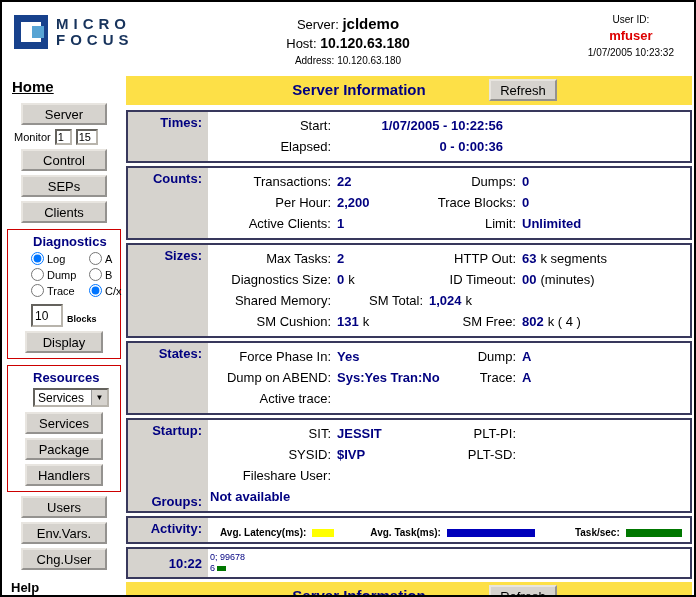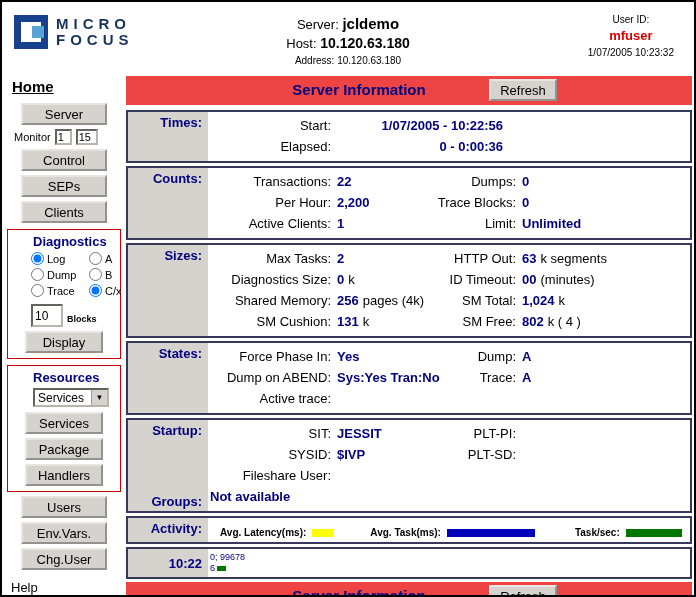--- a/index.html
+++ b/index.html
@@ -38,25 +38,25 @@
   .radio-grid { display:grid; grid-template-columns:58px auto; row-gap:3px; margin-left:7px; font-size:11px; align-items:center; }
   .radio-grid label { display:flex; align-items:center; cursor:pointer; }
   .radio-grid input { margin:0 3px 0 0; }
   .blocks-row { display:flex; align-items:flex-end; gap:4px; margin:7px 0 4px 7px; }
   .blocks-input { width:32px; height:23px; border:2px inset #b8b4ac; font-family:inherit; font-size:12px; padding:0 2px; }
   .blocks-label { font-size:9px; font-weight:bold; padding-bottom:3px; }
   .inner-btn { display:block; width:78px; height:22px; margin:4px auto 0; background:#d6d3ce; border:2px outset #e8e5e0; font-family:inherit; font-size:13px; cursor:pointer; }
   .fake-select { display:flex; width:76px; height:19px; border:2px inset #b8b4ac; background:#fff; margin:2px 0 5px 9px; align-items:center; font-size:12px; cursor:pointer; }
   .fake-select .txt { flex:1; padding-left:3px; }
   .fake-select .arrow { width:16px; align-self:stretch; background:#d6d3ce; border-left:1px solid #999; display:flex; align-items:center; justify-content:center; font-size:8px; }
-  .help { font-weight:normal; font-size:13px; margin:10px 15px 3px 9px; }
+  .help { font-weight:bold; font-size:13px; margin:10px 15px 3px 9px; }
   .menu { display:inline-block; font-size:13px; text-decoration:underline; color:#000; margin-left:9px; cursor:pointer; }
 
   
-  .bluebar { height:29px; background:#ef4444; position:relative; margin-bottom:5px; }
+  .bluebar { height:29px; background:#fde047; position:relative; margin-bottom:5px; }
   .bluebar .bartitle { position:absolute; left:0; right:100px; top:5px; text-align:center; font-size:15px; font-weight:bold; color:#000080; }
   .refresh-btn { position:absolute; right:135px; top:3px; width:68px; height:22px; background:#d6d3ce; border:2px outset #e8e5e0; font-family:inherit; font-size:13px; cursor:pointer; }
 
   .sec { display:flex; border:2px solid #38385c; margin-bottom:3px; background:#fff; }
   .sec-label { width:80px; flex:none; background:#d6d3ce; color:#000080; font-weight:bold; font-size:13px; text-align:right; padding:3px 6px 2px 0; }
   .sec-label.two { display:flex; flex-direction:column; justify-content:space-between; }
   .sec-label.mid { display:flex; align-items:center; justify-content:flex-end; }
   .sec-body { flex:1; padding:3px 0 4px; }
 
   .ln { display:grid; grid-template-columns:123px 92px 93px auto; font-size:13px; line-height:21px; }
@@ -227,21 +227,20 @@
             <span class="val"><b>63</b><span class="unit">k segments</span></span>
           </div>
           <div class="ln">
             <span class="lab">Diagnostics Size:</span>
             <span class="val"><b>0</b><span class="unit">k</span></span>
             <span class="lab">ID Timeout:</span>
             <span class="val"><b>00</b><span class="unit">(minutes)</span></span>
           </div>
           <div class="ln">
             <span class="lab">Shared Memory:</span>
-            <span class="val"><b>256</b><span class="unit">pages (4k)</span></span>
             <span class="lab">SM Total:</span>
             <span class="val"><b>1,024</b><span class="unit">k</span></span>
           </div>
           <div class="ln">
             <span class="lab">SM Cushion:</span>
             <span class="val"><b>131</b><span class="unit">k</span></span>
             <span class="lab">SM Free:</span>
             <span class="val"><b>802</b><span class="unit">k ( 4 )</span></span>
           </div>
         </div>

